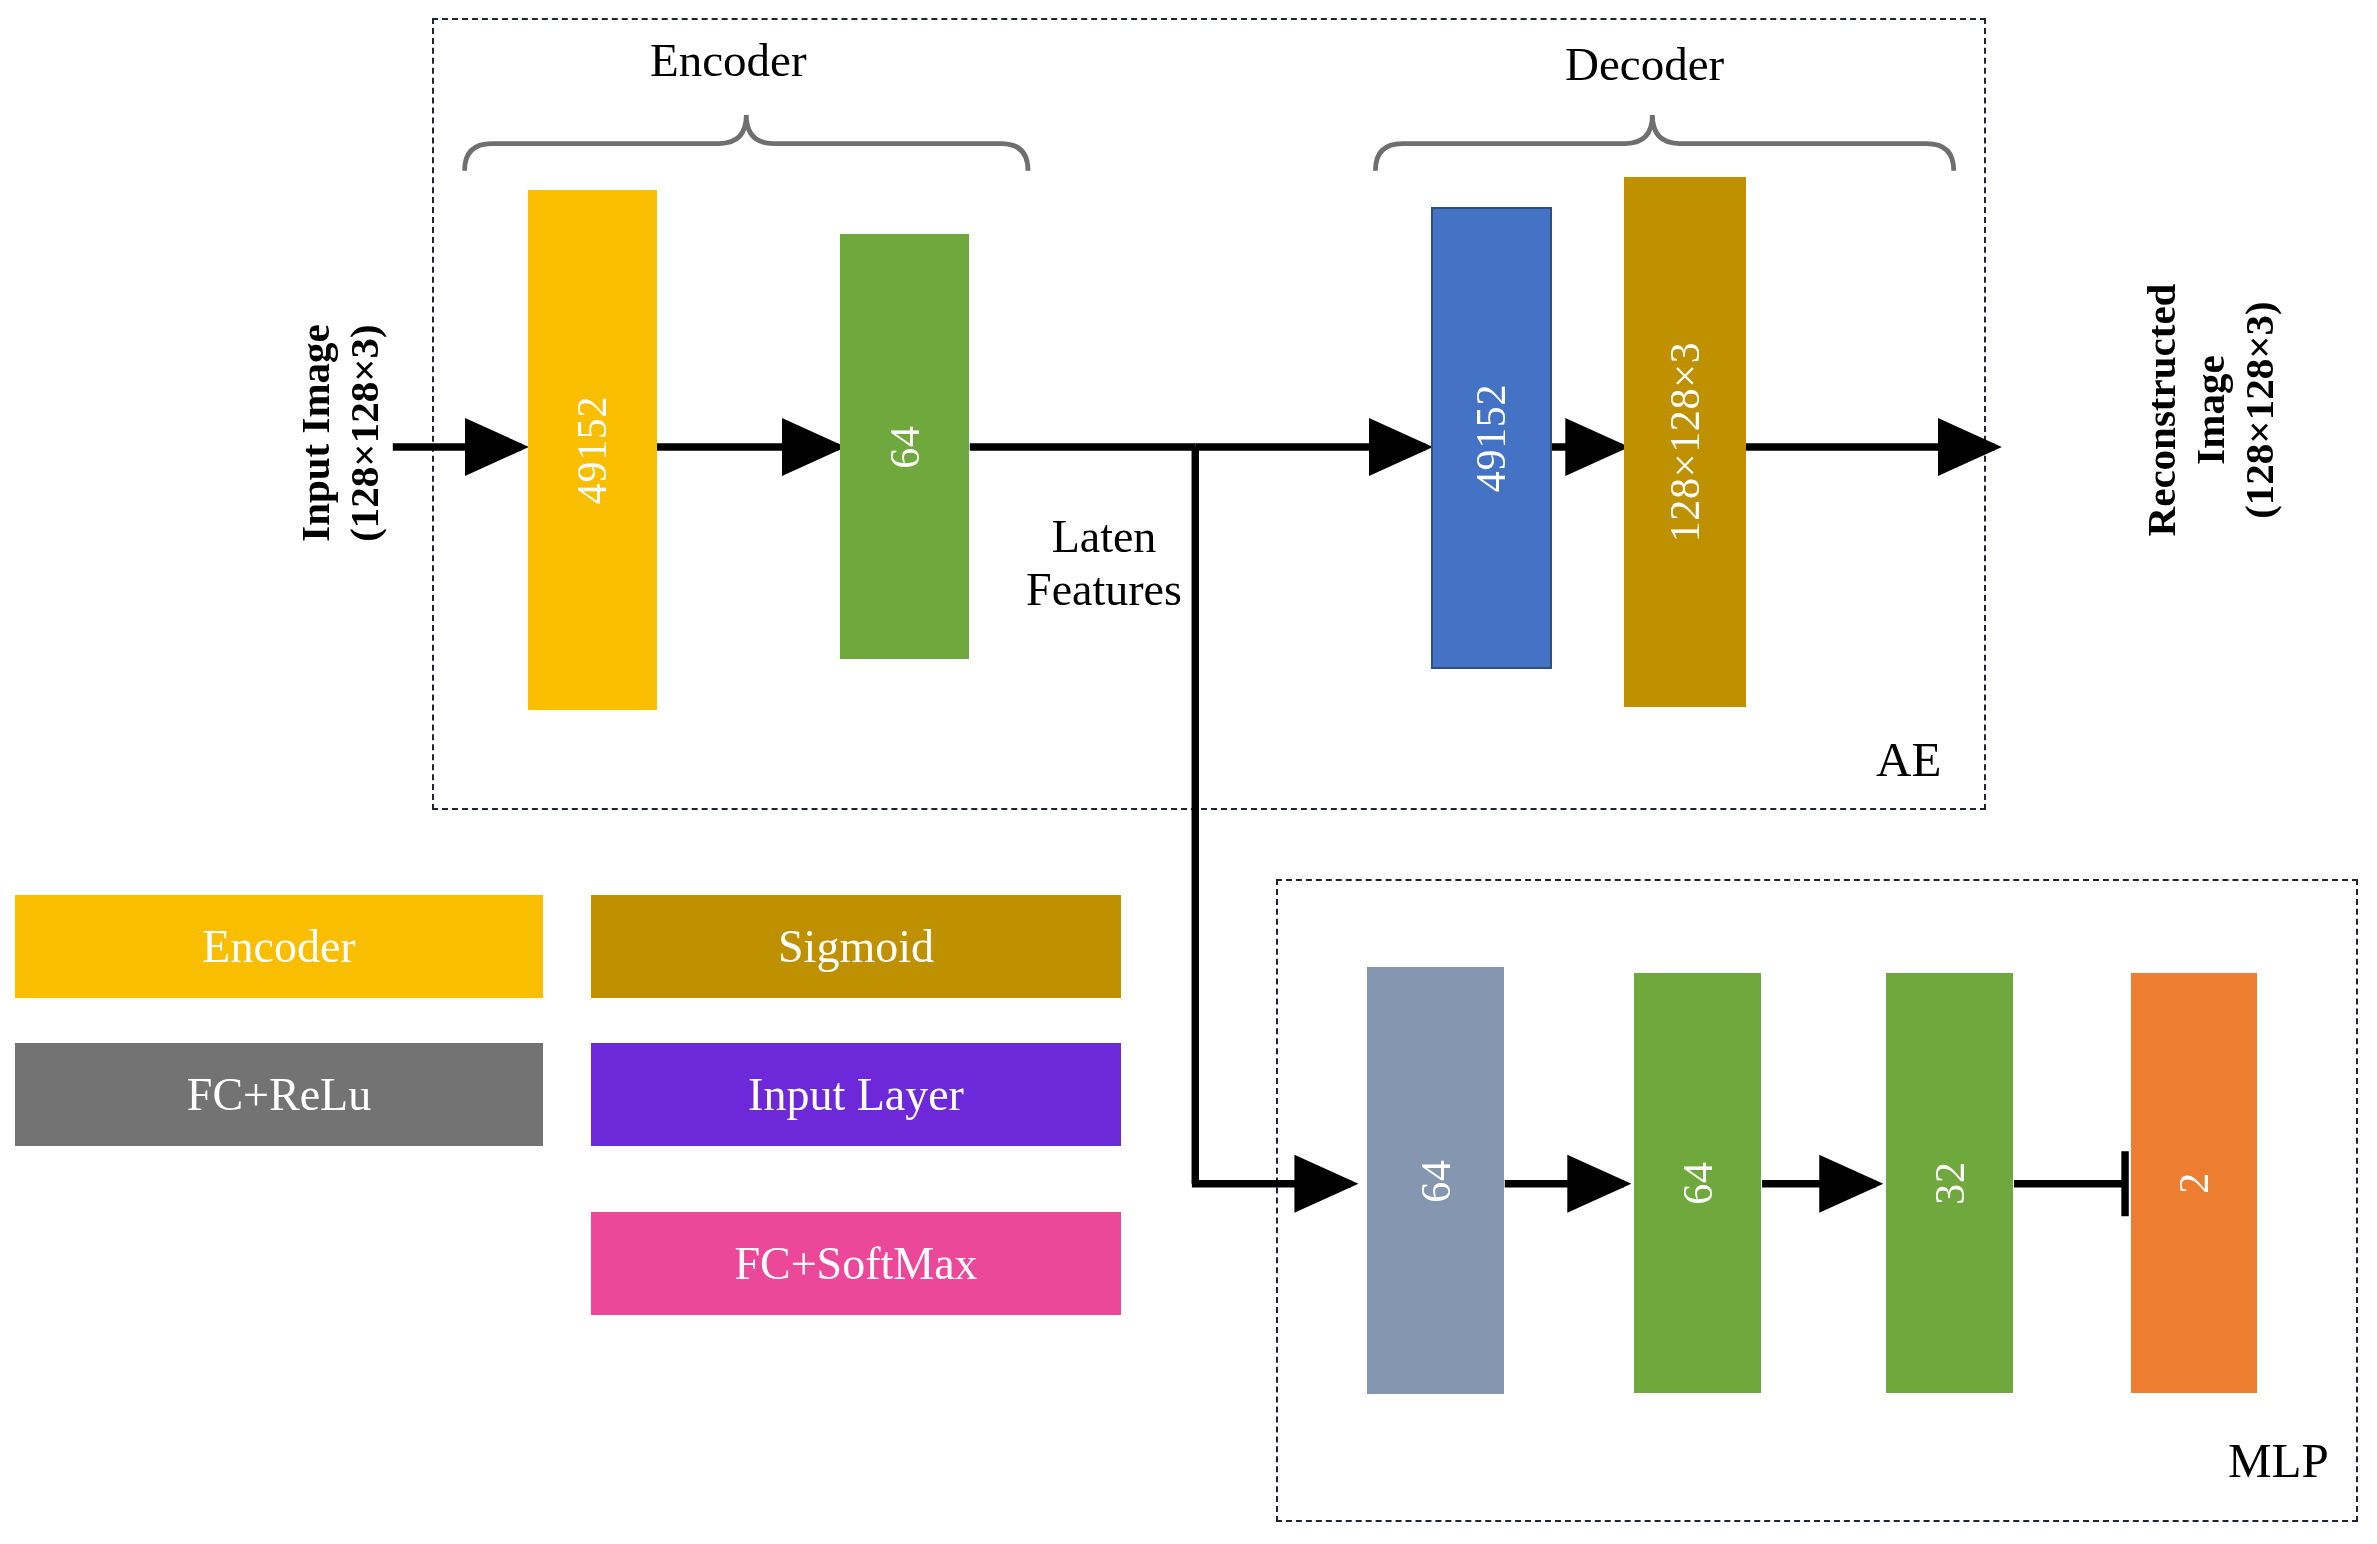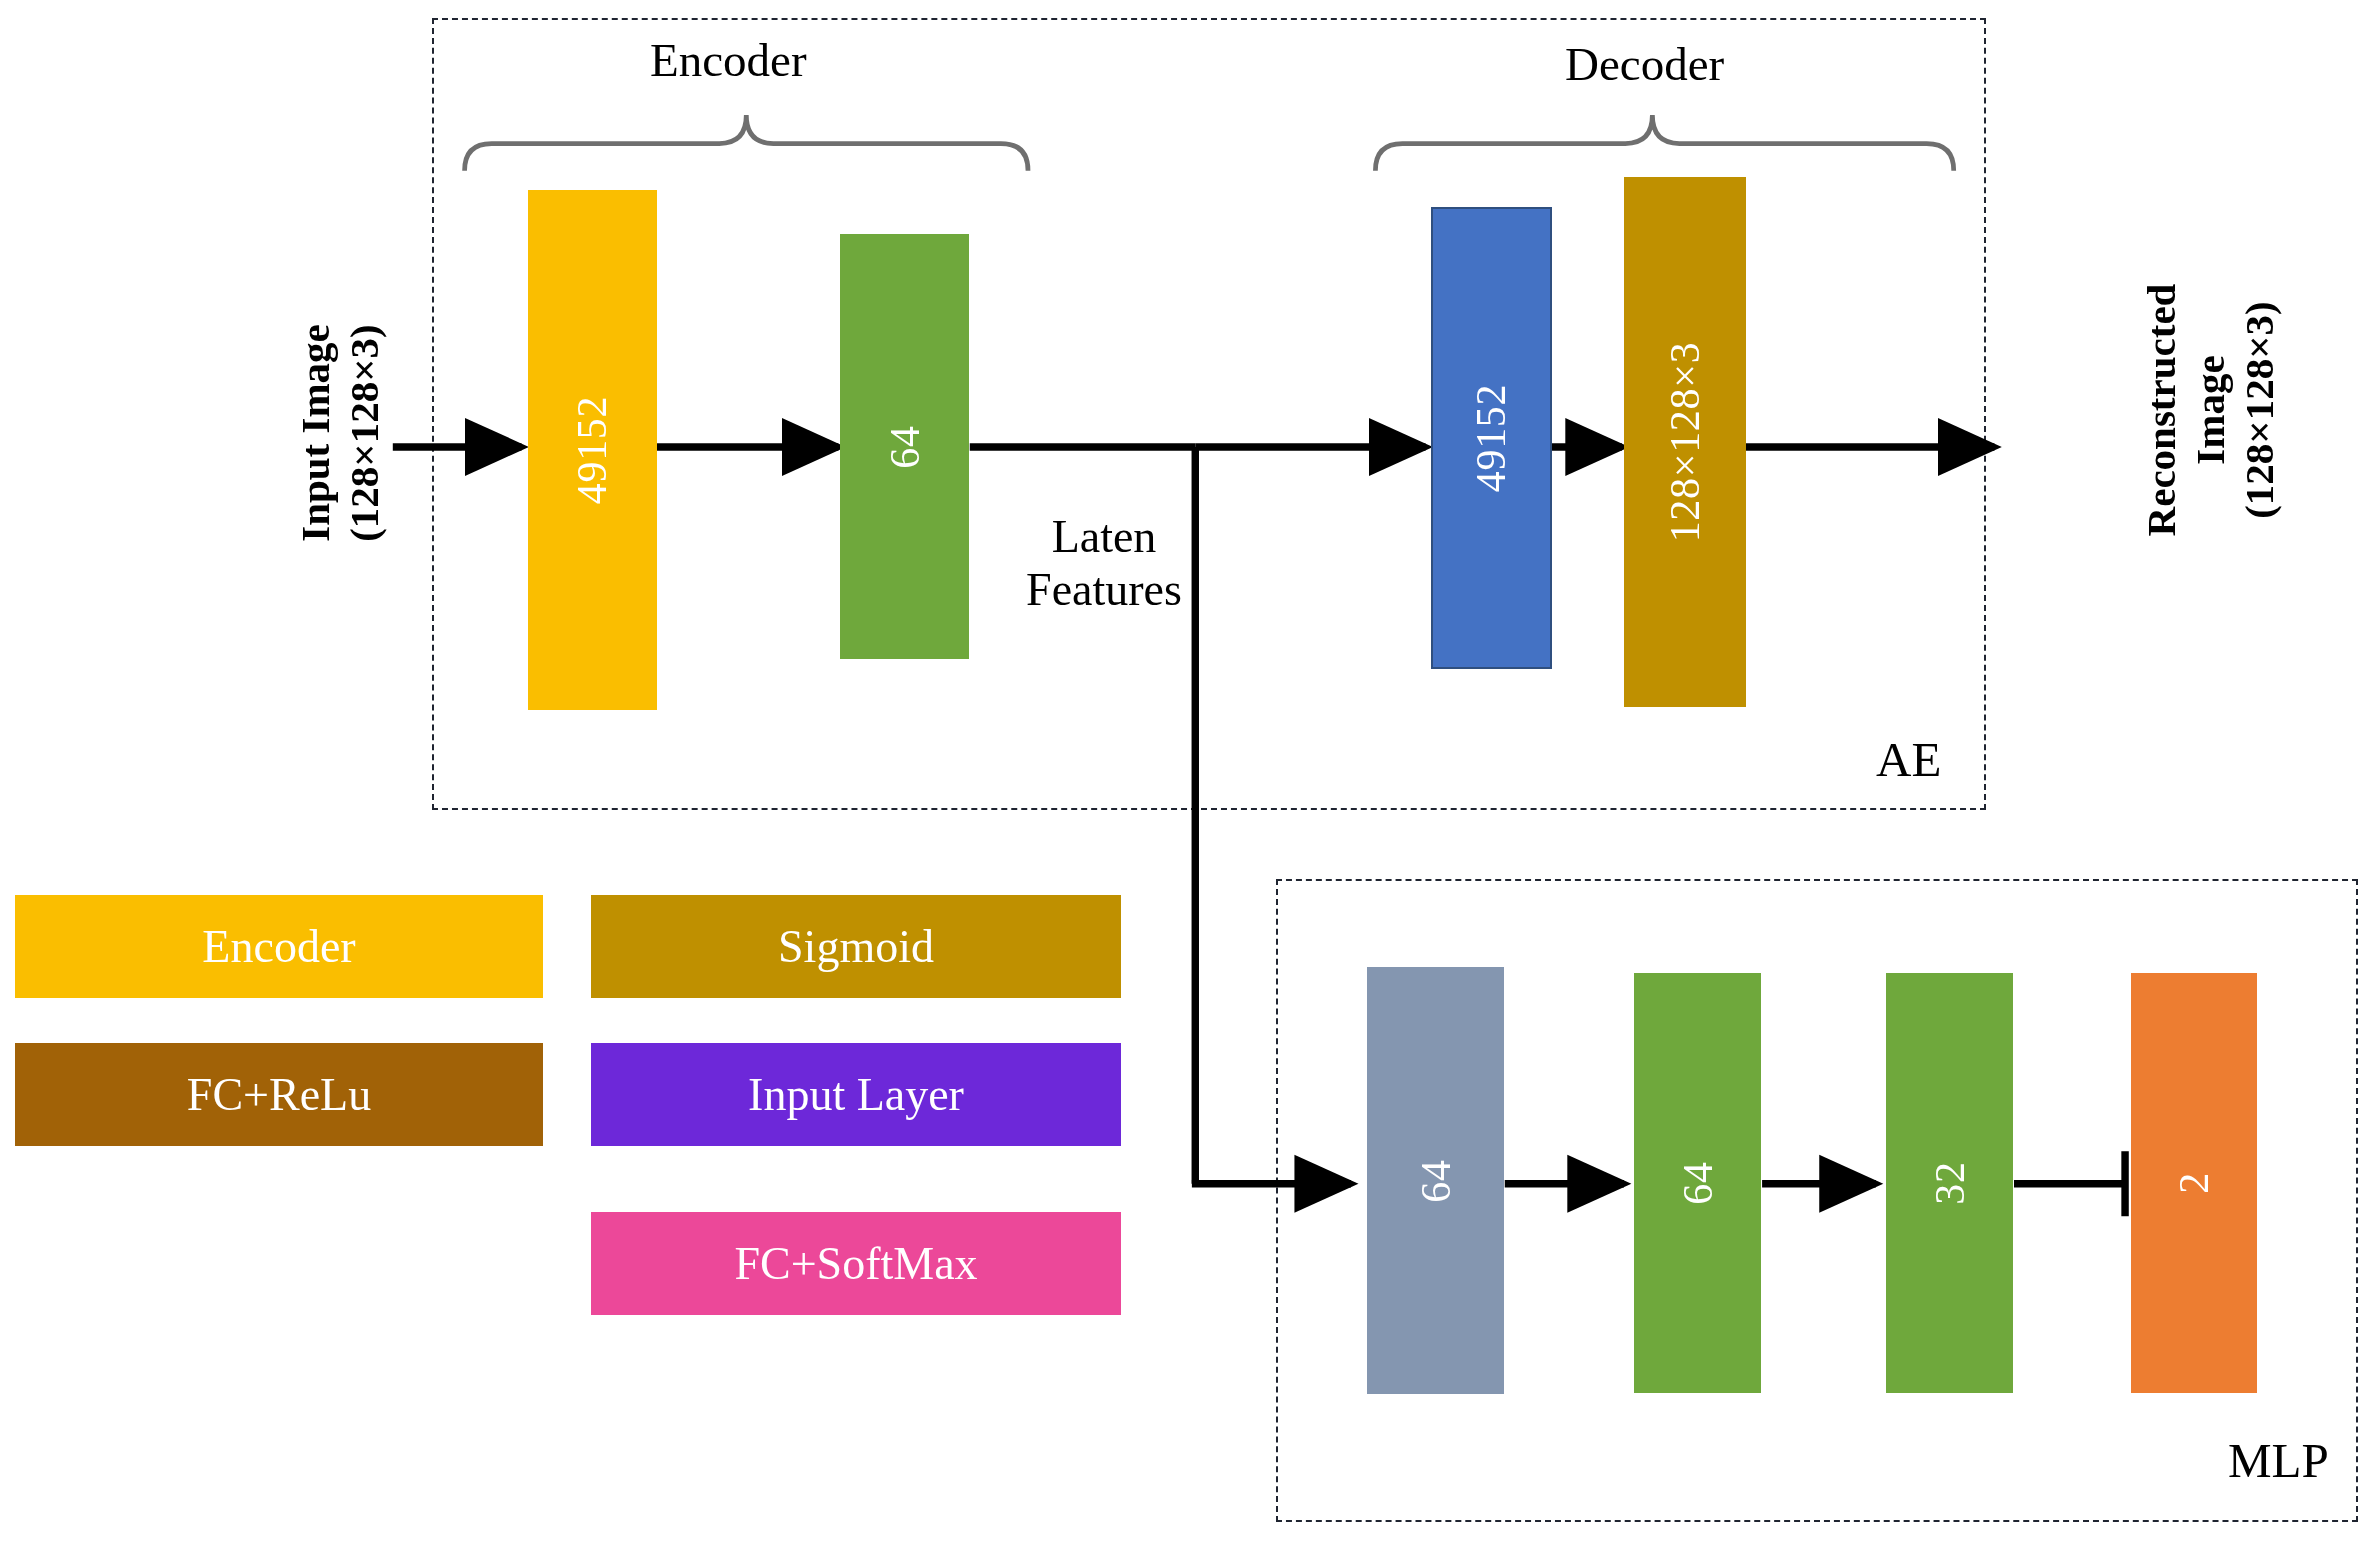--- a/index.html
+++ b/index.html
@@ -186,21 +186,21 @@
   </div>
 
   <div class="legend-chip" style="left:15px; top:895px; width:528px; height:103px; background:#FABE00;">
     <span>Encoder</span>
   </div>
 
   <div class="legend-chip" style="left:591px; top:895px; width:530px; height:103px; background:#BF9000;">
     <span>Sigmoid</span>
   </div>
 
-  <div class="legend-chip" style="left:15px; top:1043px; width:528px; height:103px; background:#a16207;">
+  <div class="legend-chip" style="left:15px; top:1043px; width:528px; height:103px; background:#737373;">
     <span>FC+ReLu</span>
   </div>
 
   <div class="legend-chip" style="left:591px; top:1043px; width:530px; height:103px; background:#6d28d9;">
     <span>Input Layer</span>
   </div>
 
 
   <div class="legend-chip" style="left:591px; top:1212px; width:530px; height:103px; background:#ec4899;">
     <span>FC+SoftMax</span>

